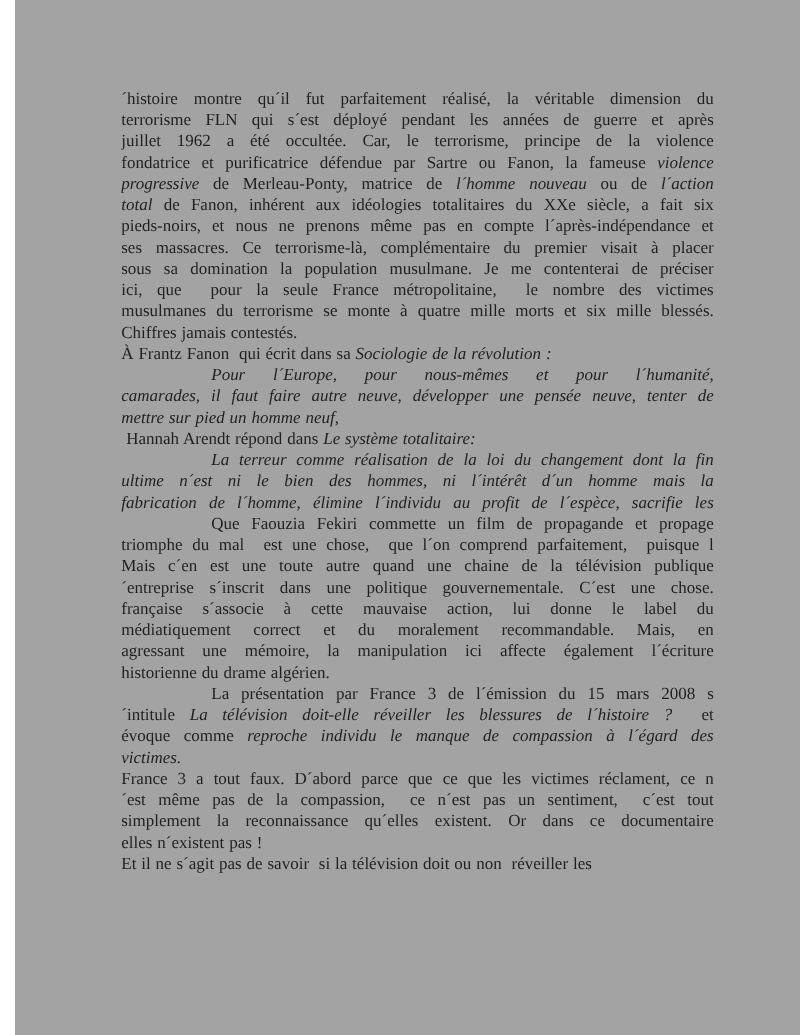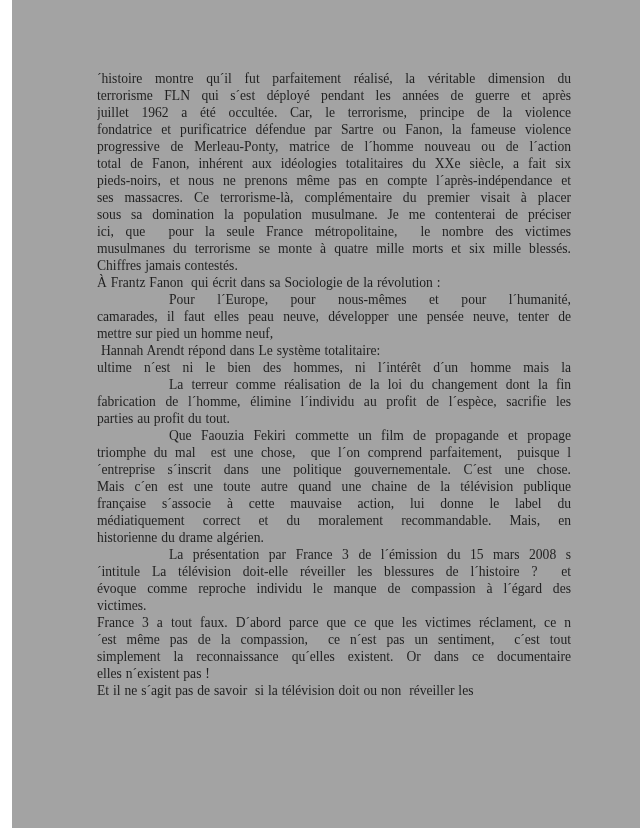--- a/index.html
+++ b/index.html
@@ -30,21 +30,21 @@
     height: 17px;
     overflow: hidden;
     text-align: justify;
     text-align-last: justify;
     word-spacing: 0.5px;
   }
   .line.align-left {
     text-align: center;
     text-align-last: left;
   }
-  .italic { }
+  .italic { font-style: italic; }
   .bold   { font-weight: normal; }
 </style>
 </head>
 <body>
 
 <div class="page">
   <div class="text-block">
       <div class="line"><span>´histoire montre qu´il fut parfaitement réalisé, la véritable dimension du</span></div>
       <div class="line"><span>terrorisme FLN qui s´est déployé pendant les années de guerre et après</span></div>
       <div class="line"><span>juillet 1962 a été occultée. Car, le terrorisme, principe de la violence</span></div>
@@ -52,33 +52,33 @@
       <div class="line"><span class="italic">progressive</span><span> de Merleau-Ponty, matrice de </span><span class="italic">l´homme nouveau</span><span> ou de </span><span class="italic">l´action</span></div>
       <div class="line"><span class="italic">total</span><span> de Fanon, inhérent aux idéologies totalitaires du XXe siècle, a fait six</span></div>
       <div class="line"><span>pieds-noirs, et nous ne prenons même pas en compte l´après-indépendance et</span></div>
       <div class="line"><span>ses massacres. Ce terrorisme-là, complémentaire du premier visait à placer</span></div>
       <div class="line"><span>sous sa domination la population musulmane. Je me contenterai de préciser</span></div>
       <div class="line"><span>ici, que&nbsp; pour la seule France métropolitaine,&nbsp; le nombre des victimes</span></div>
       <div class="line"><span>musulmanes du terrorisme se monte à quatre mille morts et six mille blessés.</span></div>
       <div class="line align-left"><span>Chiffres jamais contestés.</span></div>
       <div class="line align-left"><span>À Frantz Fanon&nbsp; qui écrit dans sa </span><span class="italic">Sociologie de la révolution :</span></div>
       <div class="line" style="text-indent: 72px;"><span class="italic">Pour l´Europe, pour nous-mêmes et pour l´humanité,</span></div>
-      <div class="line"><span class="italic">camarades, il faut elles peau neuve, développer une pensée neuve, tenter de</span></div>
+      <div class="line"><span class="italic">camarades, il faut faire autre neuve, développer une pensée neuve, tenter de</span></div>
       <div class="line align-left"><span class="italic">mettre sur pied un homme neuf,</span></div>
       <div class="line align-left" style="text-indent: 4px;"><span>Hannah Arendt répond dans </span><span class="italic">Le système totalitaire:</span></div>
+      <div class="line" style="text-indent: 72px;"><span class="italic">La terreur comme réalisation de la loi du changement dont la fin</span></div>
       <div class="line"><span class="italic">ultime n´est ni le bien des hommes, ni l´intérêt d´un homme mais la</span></div>
-      <div class="line" style="text-indent: 72px;"><span class="italic">La terreur comme réalisation de la loi du changement dont la fin</span></div>
       <div class="line"><span class="italic">fabrication de l´homme, élimine l´individu au profit de l´espèce, sacrifie les</span></div>
-      <div class="line align-left"><span class="italic">parties au profit du tout.</span></div>
       <div class="line" style="text-indent: 72px;"><span>Que Faouzia Fekiri commette un film de propagande et propage</span></div>
       <div class="line"><span>triomphe du mal&nbsp; est une chose,&nbsp; que l´on comprend parfaitement,&nbsp; puisque l</span></div>
+      <div class="line"><span>Mais c´en est une toute autre quand une chaine de la télévision publique</span></div>
       <div class="line"><span>´entreprise s´inscrit dans une politique gouvernementale. C´est une chose.</span></div>
-      <div class="line"><span>Mais c´en est une toute autre quand une chaine de la télévision publique</span></div>
       <div class="line"><span>française s´associe à cette mauvaise action, lui donne le label du</span></div>
       <div class="line"><span>médiatiquement correct et du moralement recommandable. Mais, en</span></div>
+      <div class="line"><span>agressant une mémoire, la manipulation ici affecte également l´écriture</span></div>
       <div class="line align-left"><span>historienne du drame algérien.</span></div>
       <div class="line" style="text-indent: 72px;"><span>La présentation par France 3 de l´émission du 15 mars 2008 s</span></div>
       <div class="line"><span>´intitule </span><span class="italic">La télévision doit-elle réveiller les blessures de l´histoire ?</span><span>&nbsp; et</span></div>
       <div class="line"><span>évoque comme </span><span class="italic">reproche individu le manque de compassion à l´égard des</span></div>
       <div class="line align-left"><span class="italic">victimes.</span></div>
       <div class="line"><span>France 3 a tout faux. D´abord parce que ce que les victimes réclament, ce n</span></div>
       <div class="line"><span>´est même pas de la compassion,&nbsp; ce n´est pas un sentiment,&nbsp; c´est tout</span></div>
       <div class="line"><span>simplement la reconnaissance </span><span class="bold">qu´elles existent</span><span>. Or dans ce documentaire</span></div>
       <div class="line align-left"><span class="bold">elles n´existent pas</span><span> !</span></div>
       <div class="line align-left"><span>Et il ne s´agit pas de savoir&nbsp; si la télévision doit ou non&nbsp; réveiller les</span></div>

